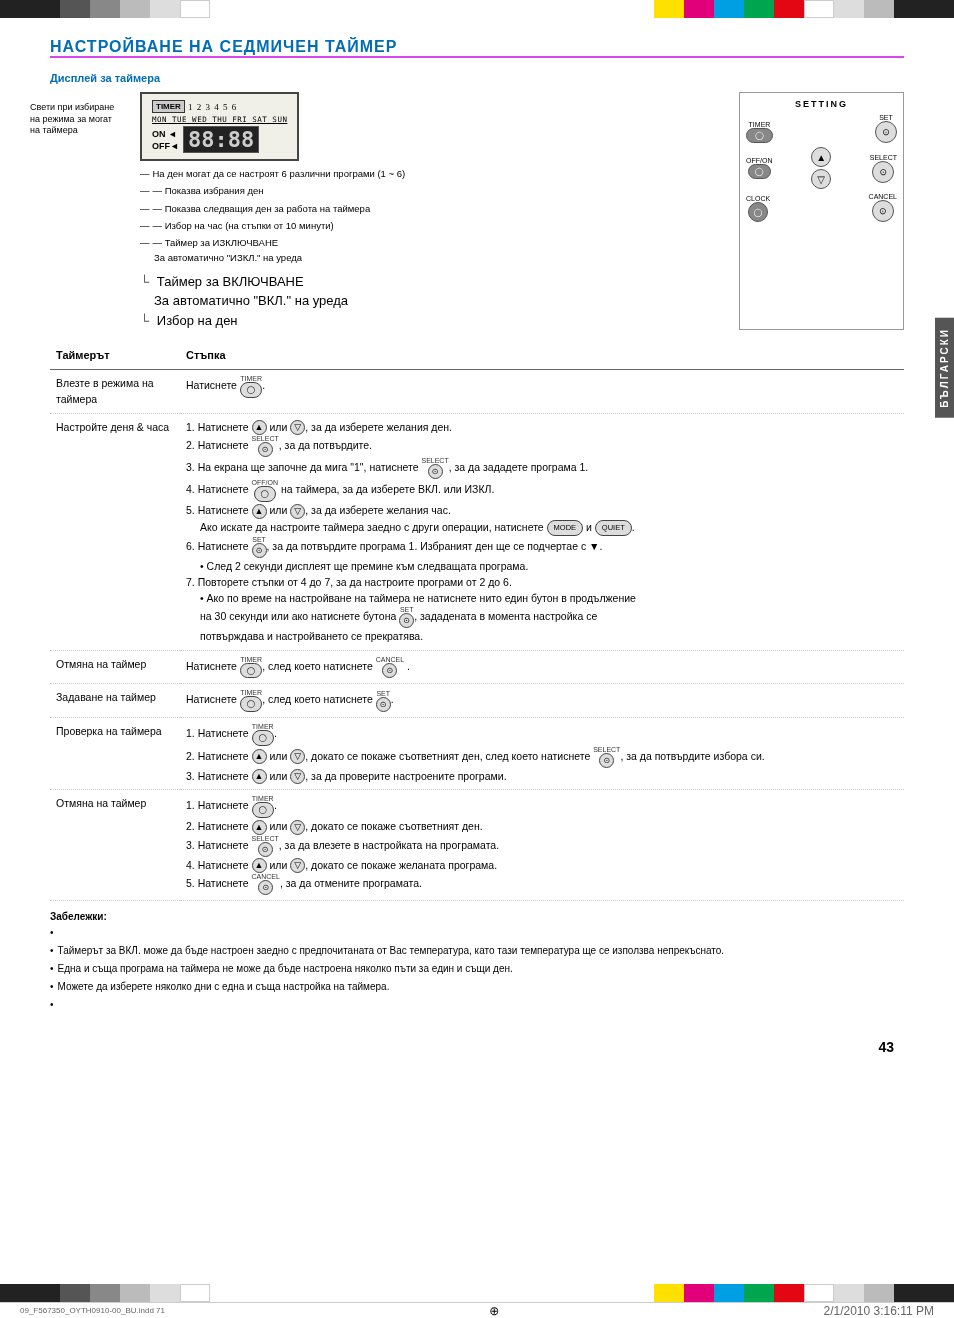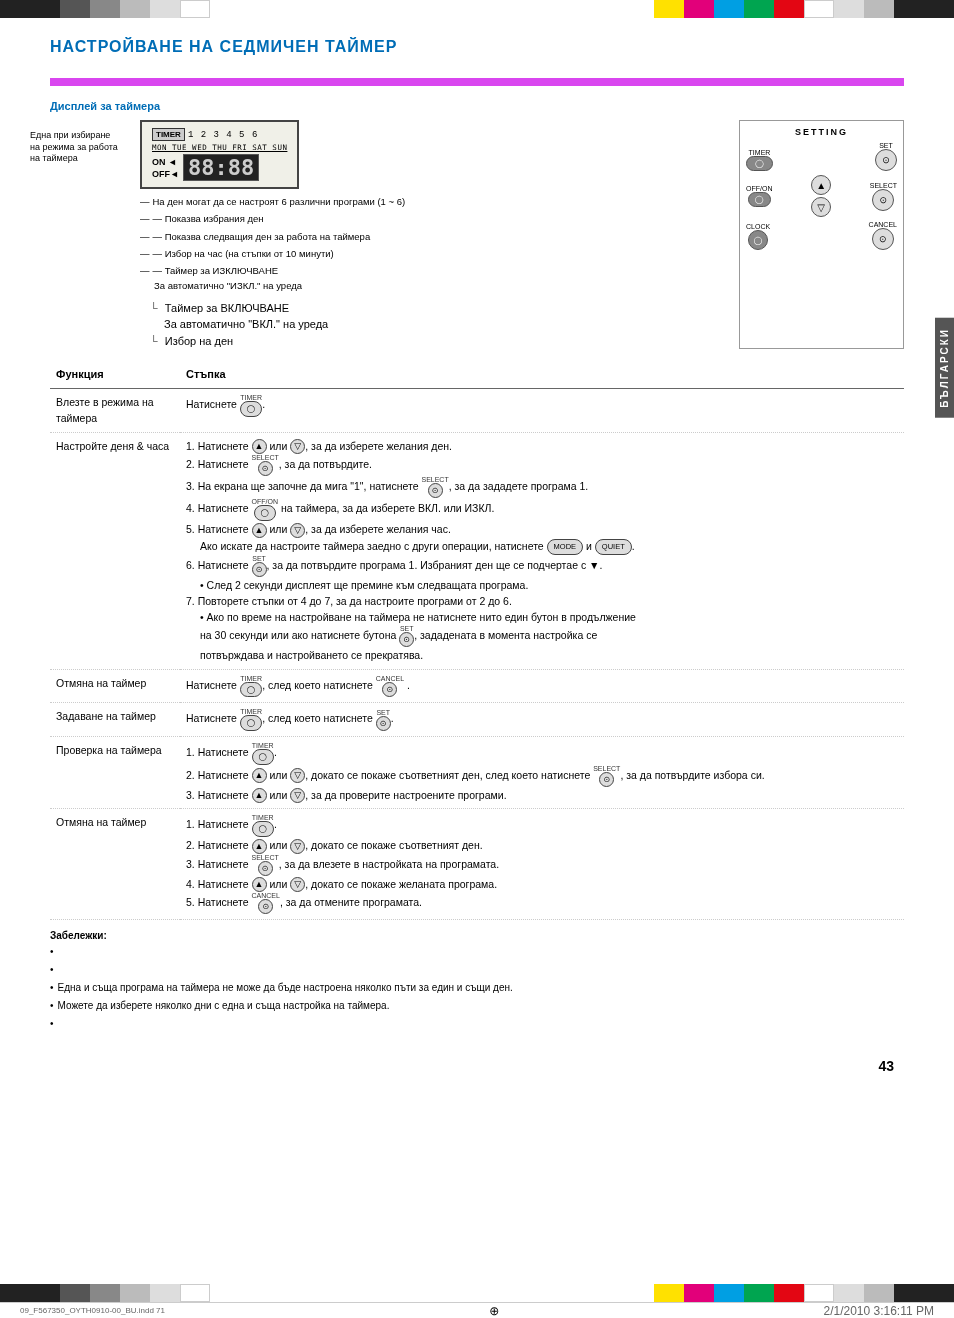--- a/index.html
+++ b/index.html
@@ -33,22 +33,22 @@
       padding: 20px 50px 20px 50px;
       position: relative;
     }
 
     .page-title {
       color: #006DB6;
       font-size: 16px;
       font-weight: bold;
       letter-spacing: 1px;
       margin-bottom: 14px;
-      border-bottom: 8px solid #d946ef;
-      padding-bottom: 22px;
+      border-bottom: 2px solid #d946ef;
+      padding-bottom: 0;
     }
 
     .section-title {
       color: #006DB6;
       font-weight: bold;
       font-size: 11px;
       margin-bottom: 8px;
     }
 
     
@@ -209,30 +209,30 @@
     <div class="page-title">НАСТРОЙВАНЕ НА СЕДМИЧЕН ТАЙМЕР</div>
 
     <div class="section-title">Дисплей за таймера</div>
 
     <div class="diagram-area">
       <div class="diagram-left">
         
         <div style="position:relative;display:inline-block;">
           
           <div style="position:absolute;left:-20px;top:10px;font-size:9px;width:90px;line-height:1.3;color:#000;">
-            Една при избиране на режима за работа на таймера
+            Свети при избиране на режима за могат на таймера
           </div>
 
           
           <div style="margin-left:90px;margin-top:0;">
             <div style="border:2px solid #444;background:#f0f0e8;padding:6px 10px;display:inline-block;min-width:150px;">
               
               <div style="display:flex;align-items:center;gap:3px;margin-bottom:2px;">
                 <span style="border:1.5px solid #333;background:#ccc;padding:1px 3px;font-size:8px;font-weight:bold;">TIMER</span>
-                <span style="font-size:9px;font-family:Liberation Mono, monospace;letter-spacing:1px;">1 2 3 4 5 6</span>
+                <span style="font-size:9px;font-family:Liberation Serif, serif;letter-spacing:1px;">1 2 3 4 5 6</span>
               </div>
               
               <div style="font-size:7.5px;font-family:monospace;letter-spacing:0.5px;margin-bottom:2px;text-decoration:underline;">MON TUE WED THU FRI  SAT SUN</div>
               
               <div style="display:flex;align-items:center;gap:4px;">
                 <div style="display:flex;flex-direction:column;gap:2px;">
                   <span style="font-size:9px;font-weight:bold;">ON ◄</span>
                   <span style="font-size:9px;font-weight:bold;">OFF◄</span>
                 </div>
                 <span style="font-size:22px;font-weight:bold;font-family:monospace;border:1px solid #555;padding:0 4px;background:#222;color:#ccc;">88:88</span>
@@ -258,21 +258,21 @@
                 <span>— Избор на час (на стъпки от 10 минути)</span>
               </div>
               <div style="display:flex;align-items:flex-start;margin-bottom:1px;">
                 <span style="margin-right:3px;">—</span>
                 <span>— Таймер за ИЗКЛЮЧВАНЕ</span>
               </div>
               <div style="margin-left:14px;font-size:9.5px;">За автоматично "ИЗКЛ." на уреда</div>
             </div>
 
             
-            <div style="margin-top:6px;font-size:11px;line-height:1.5;margin-left:10px;">
+            <div style="margin-top:6px;font-size:13px;line-height:1.5;">
               <div>
                 <span style="color:#555;margin-right:4px;">└</span>
                 <span>Таймер за ВКЛЮЧВАНЕ</span>
               </div>
               <div style="margin-left:14px;">За автоматично "ВКЛ." на уреда</div>
               <div>
                 <span style="color:#555;margin-right:4px;">└</span>
                 <span>Избор на ден</span>
               </div>
             </div>
@@ -318,21 +318,21 @@
             <span style="font-size:7px;">CANCEL</span>
             <div style="border:1.5px solid #555;border-radius:50%;width:22px;height:22px;background:#ddd;display:flex;align-items:center;justify-content:center;font-size:9px;">⊙</div>
           </div>
         </div>
       </div>
     </div>
 
     <table class="content-table">
       <tbody>
           <tr class="header-row">
-        <td>Функция</td>
+        <td>Таймерът</td>
         <td>Стъпка</td>
       </tr>
 
       <tr>
         <td>Влезте в режима на таймера</td>
         <td>
           Натиснете
           <span class="btn-with-label">
             <span class="small-label">TIMER</span>
             <span class="oval-btn">◯</span>
@@ -437,20 +437,21 @@
     </tbody>
       </table>
 
     <div class="notes-section">
       <div class="notes-title">Забележки:</div>
       <div class="note-item">
         <span class="note-bullet">•</span>
       </div>
       <div class="note-item">
         <span class="note-bullet">•</span>
+        <span>Таймерът за ВКЛ. може да бъде настроен заедно с предпочитаната от Вас температура, като тази температура ще се използва непрекъснато.</span>
       </div>
       <div class="note-item">
         <span class="note-bullet">•</span>
         <span>Една и съща програма на таймера не може да бъде настроена няколко пъти за един и същи ден.</span>
       </div>
       <div class="note-item">
         <span class="note-bullet">•</span>
         <span>Можете да изберете няколко дни с една и съща настройка на таймера.</span>
       </div>
       <div class="note-item">

